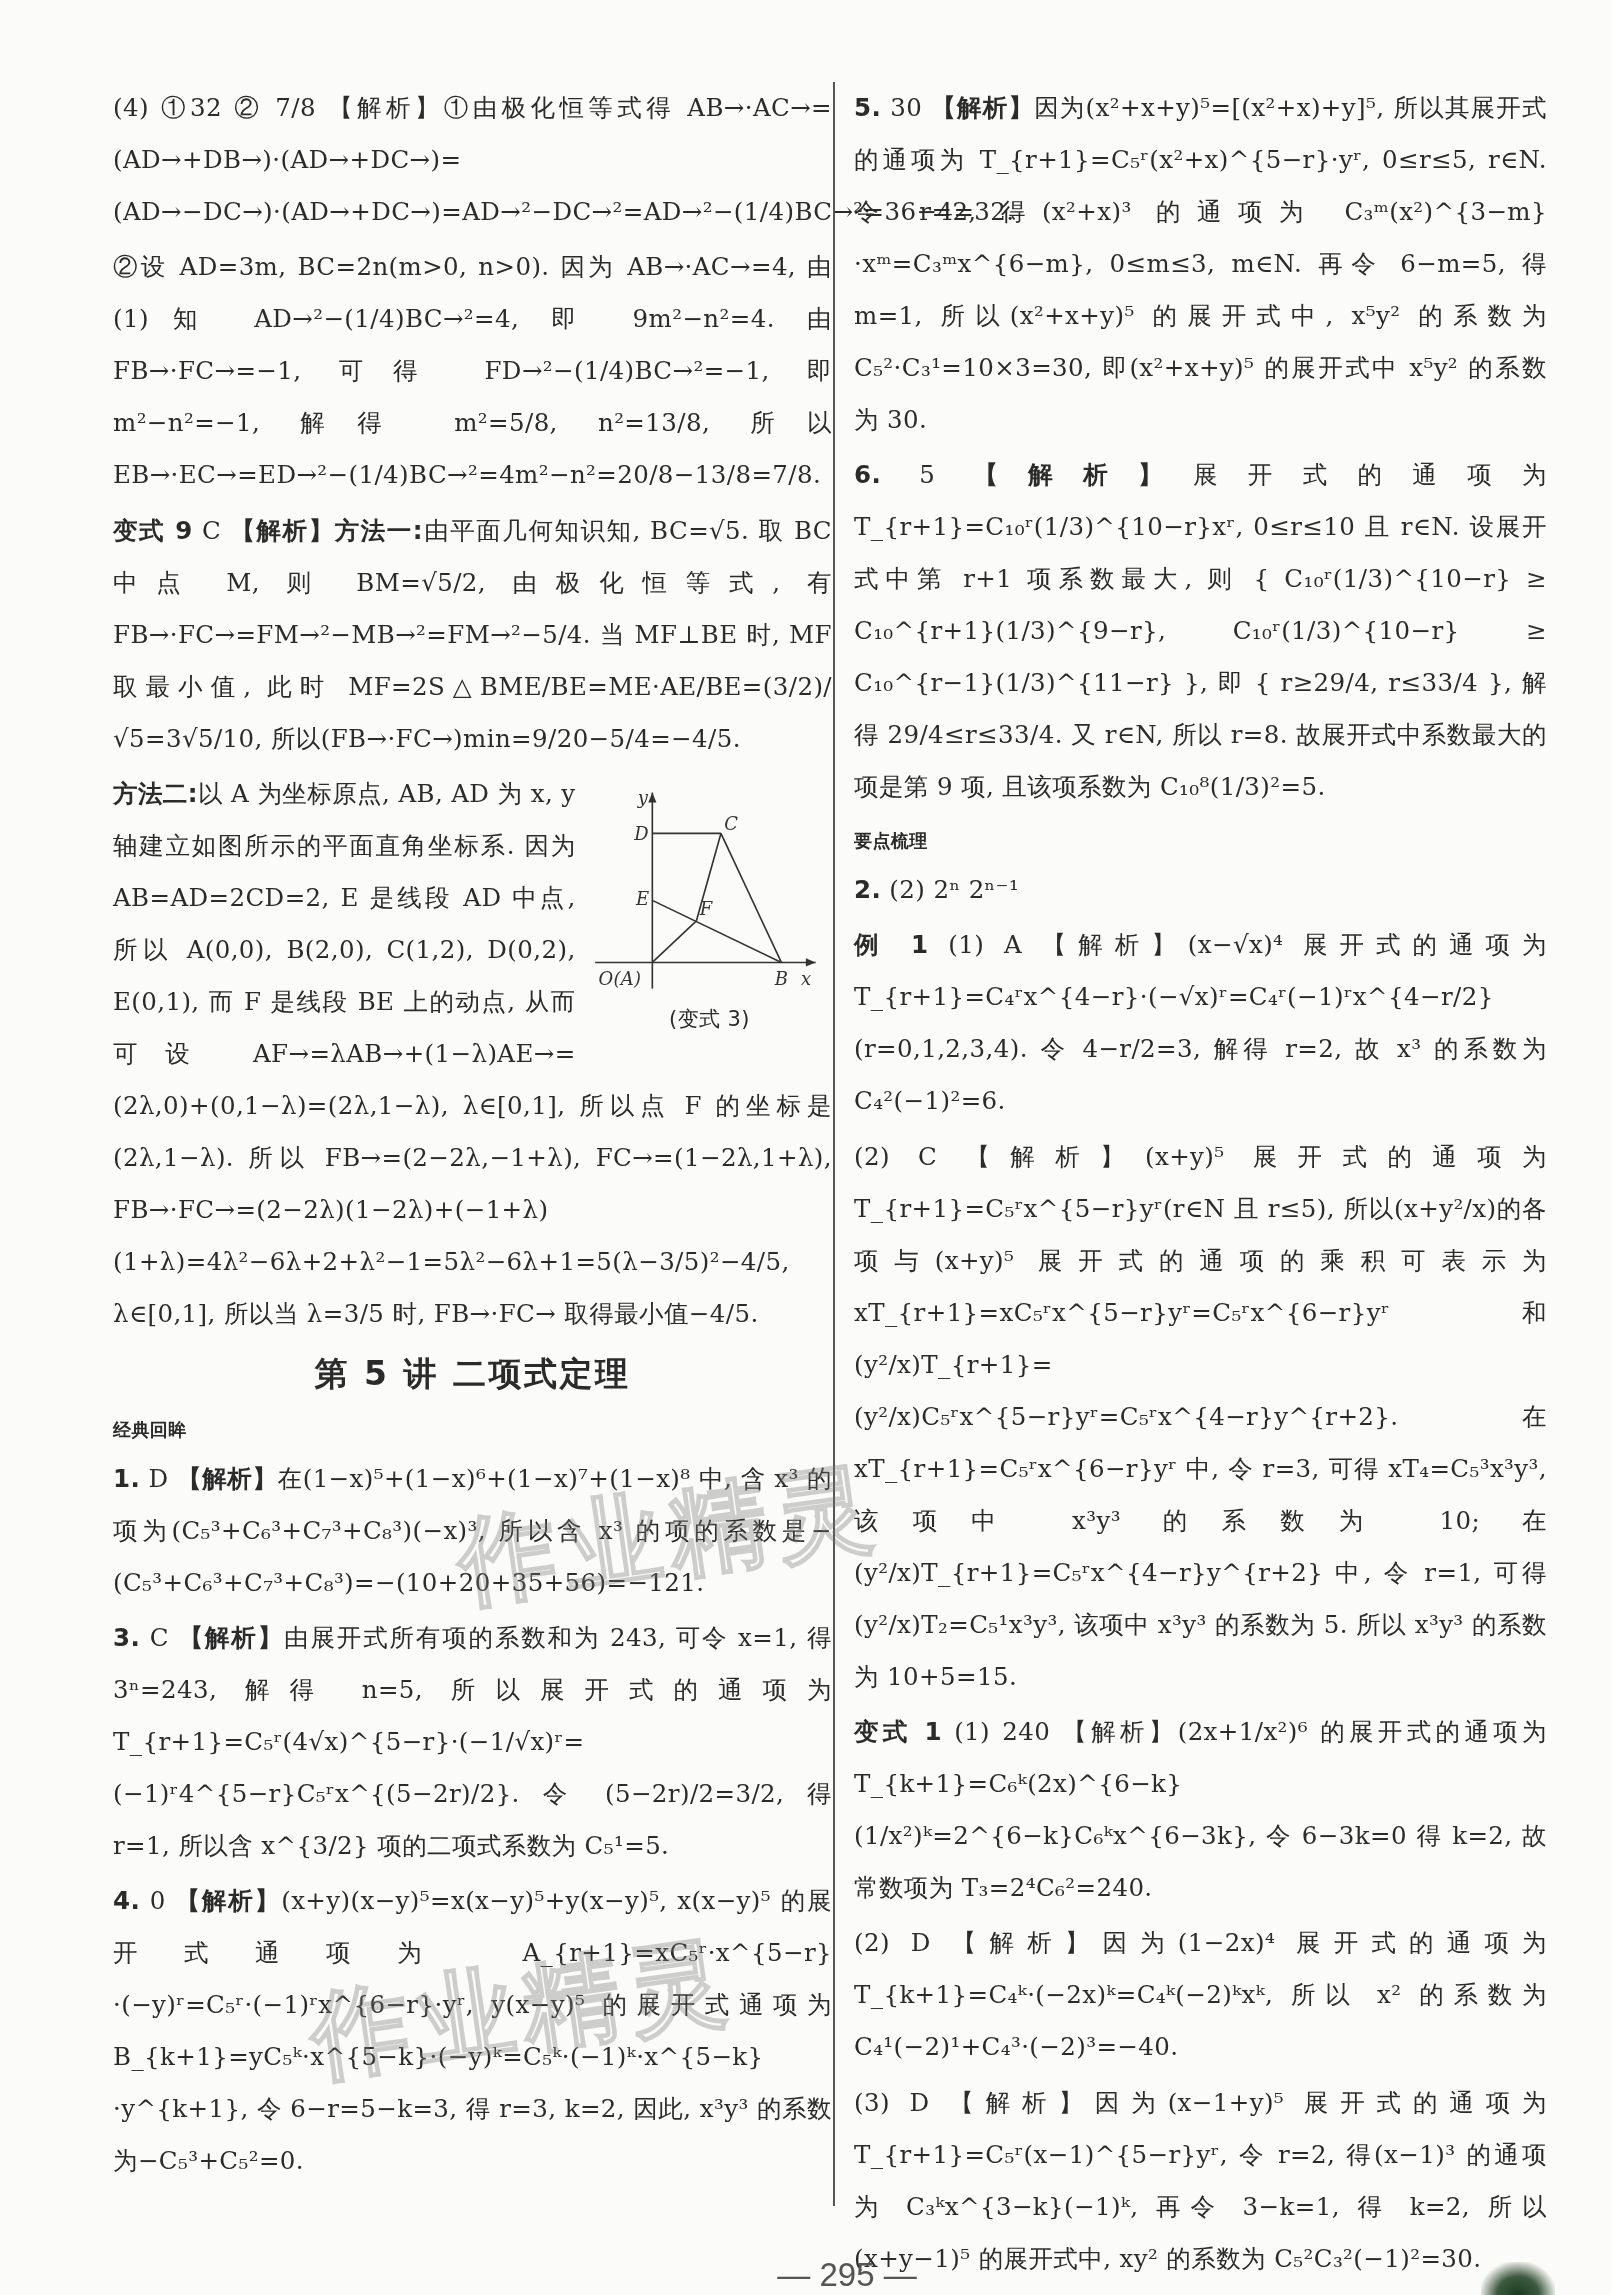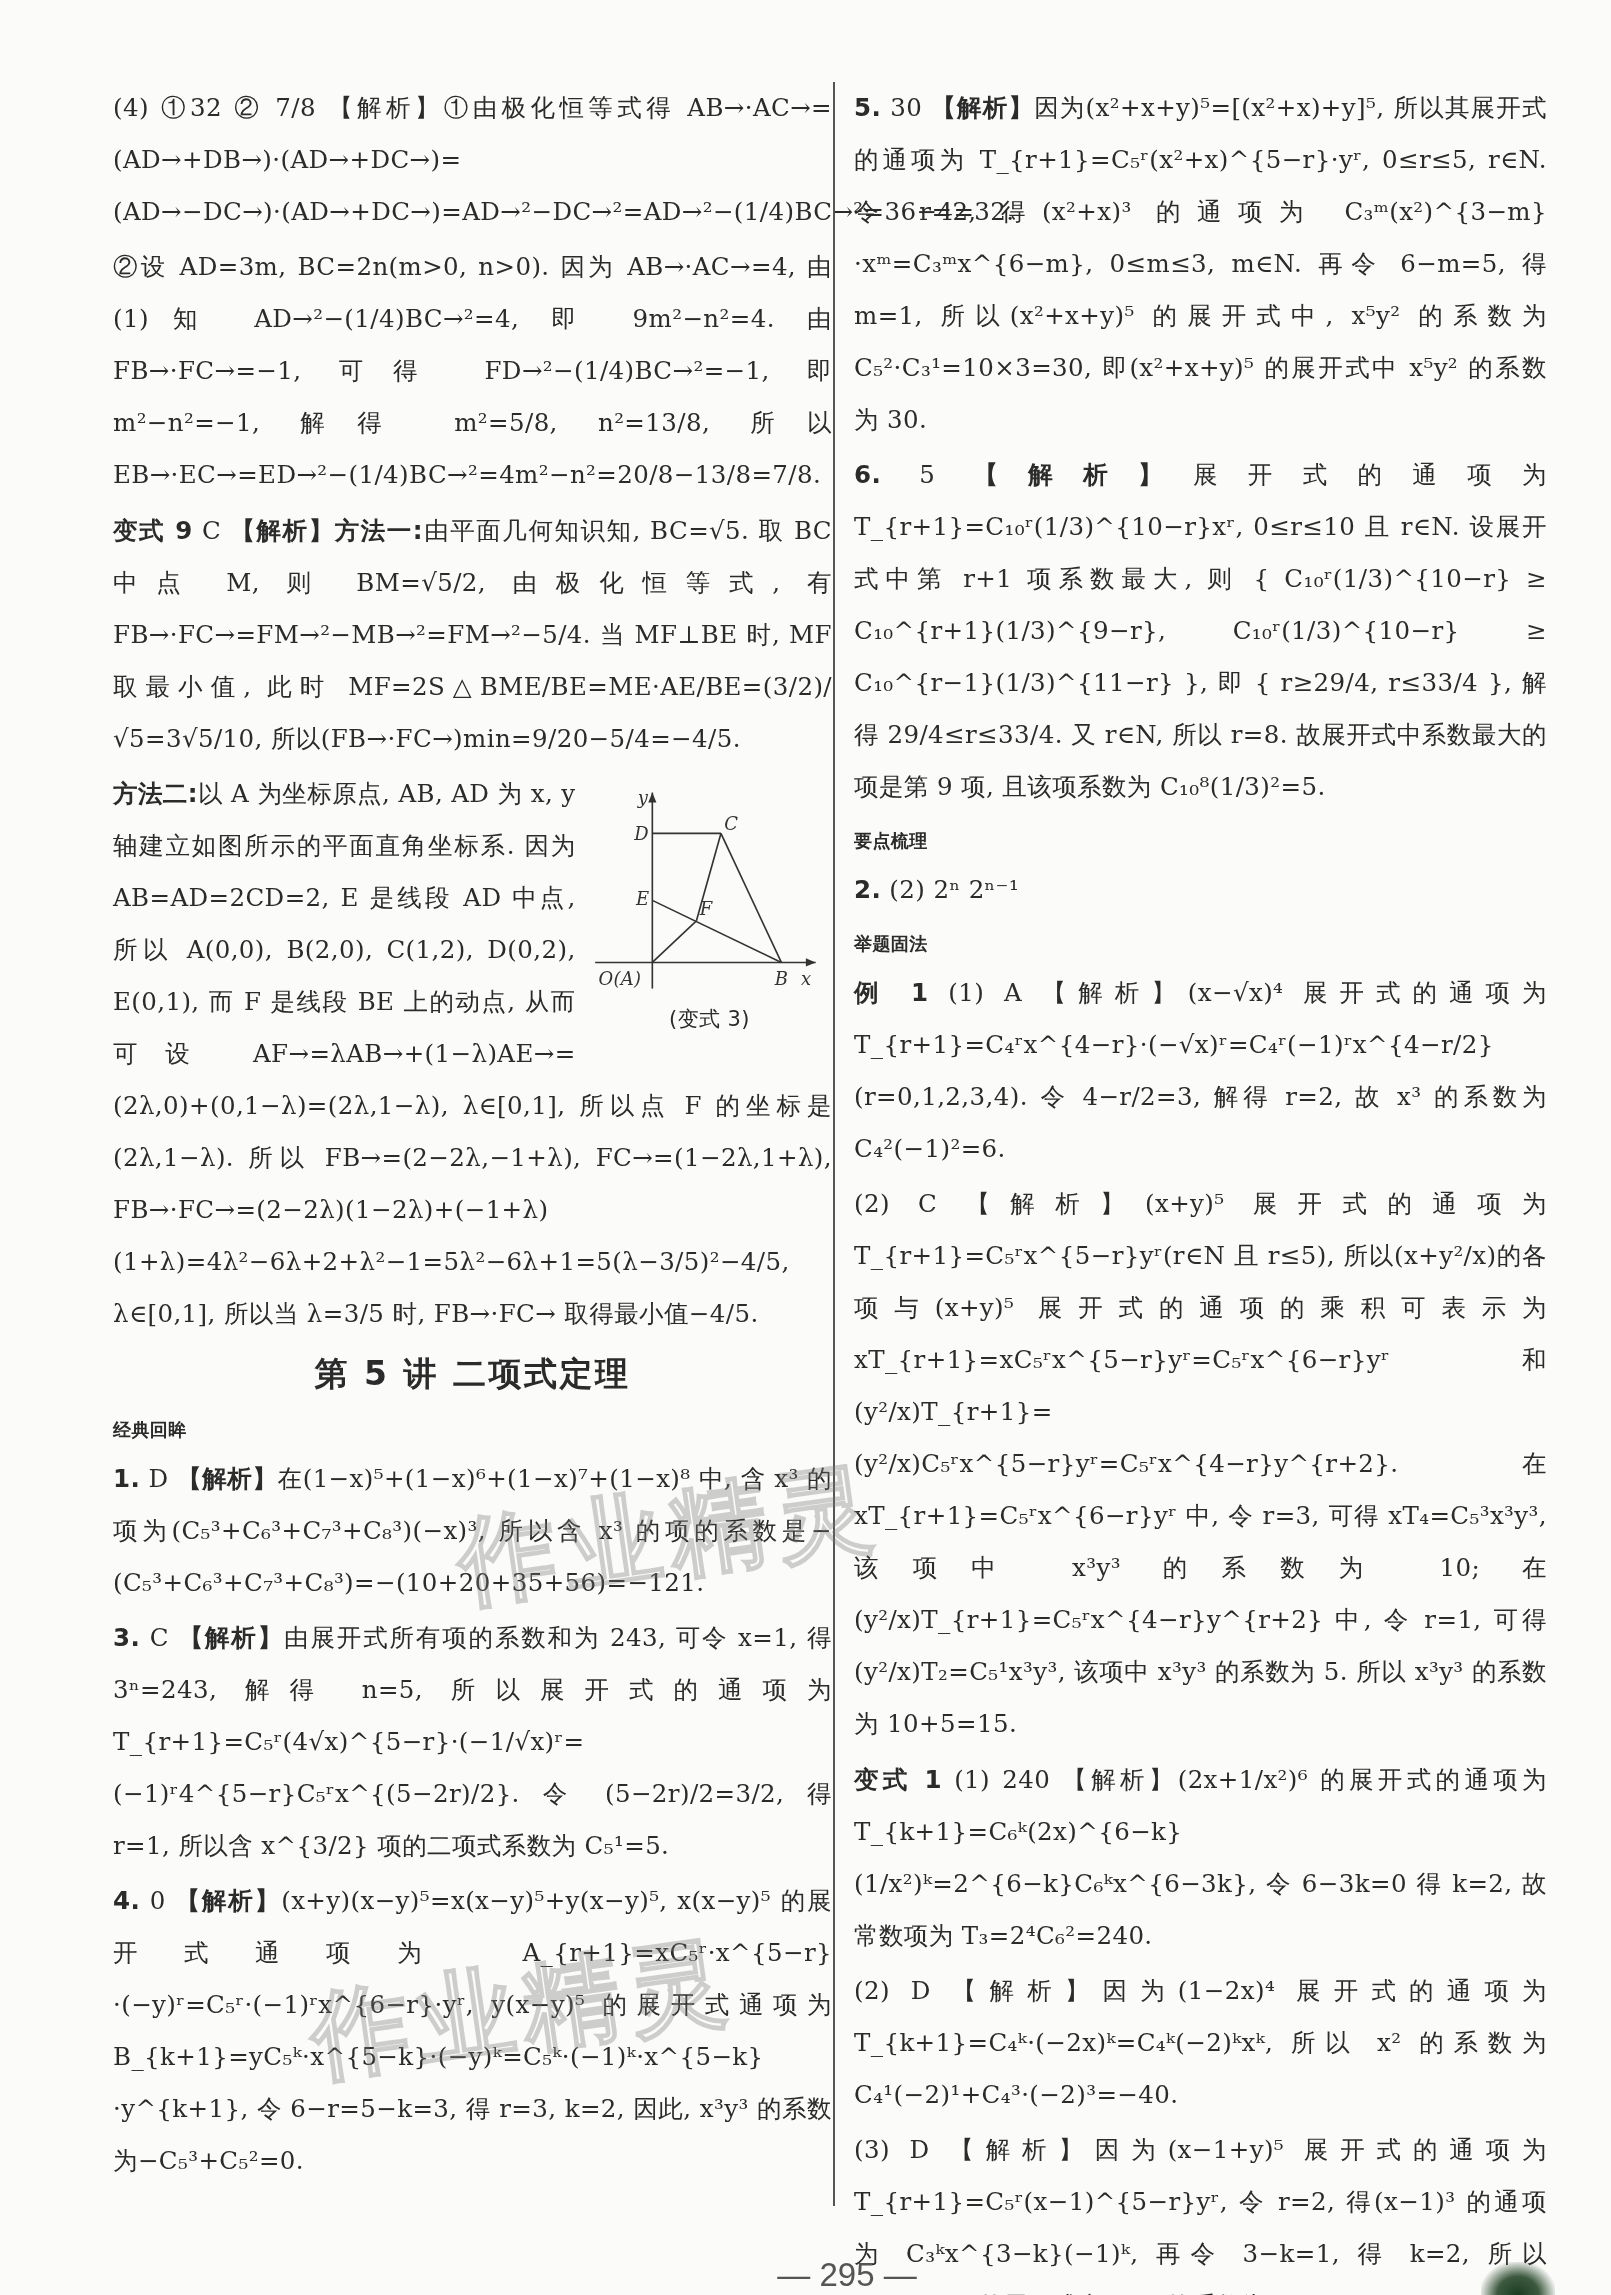--- a/index.html
+++ b/index.html
@@ -98,21 +98,20 @@
     <span>5</span>
     <span class="tag">【解析】</span><span>展开式的通项为 T_{r+1}=C₁₀ʳ(1/3)^{10−r}xʳ, 0≤r≤10 且 r∈N. 设展开式中第 r+1 项系数最大, 则 { C₁₀ʳ(1/3)^{10−r} ≥ C₁₀^{r+1}(1/3)^{9−r}, C₁₀ʳ(1/3)^{10−r} ≥ C₁₀^{r−1}(1/3)^{11−r} }, 即 { r≥29/4, r≤33/4 }, 解得 29/4≤r≤33/4. 又 r∈N, 所以 r=8. 故展开式中系数最大的项是第 9 项, 且该项系数为 C₁₀⁸(1/3)²=5.</span>
   </p>
 
   <h2 class="section-h">要点梳理</h2>
   <p class="para">
     <span class="b">2.</span>
     <span>(2) 2ⁿ   2ⁿ⁻¹</span>
   </p>
 
-  <h2 class="section-h">举题固法</h2>
   <p class="para">
     <span class="b">例 1</span>
     <span>(1) A 【解析】(x−√x)⁴ 展开式的通项为 T_{r+1}=C₄ʳx^{4−r}·(−√x)ʳ=C₄ʳ(−1)ʳx^{4−r/2}(r=0,1,2,3,4). 令 4−r/2=3, 解得 r=2, 故 x³ 的系数为 C₄²(−1)²=6.</span>
   </p>
   <p class="para">
     <span>(2) C 【解析】(x+y)⁵ 展开式的通项为 T_{r+1}=C₅ʳx^{5−r}yʳ(r∈N 且 r≤5), 所以(x+y²/x)的各项与(x+y)⁵ 展开式的通项的乘积可表示为 xT_{r+1}=xC₅ʳx^{5−r}yʳ=C₅ʳx^{6−r}yʳ 和 (y²/x)T_{r+1}=(y²/x)C₅ʳx^{5−r}yʳ=C₅ʳx^{4−r}y^{r+2}. 在 xT_{r+1}=C₅ʳx^{6−r}yʳ 中, 令 r=3, 可得 xT₄=C₅³x³y³, 该项中 x³y³ 的系数为 10; 在 (y²/x)T_{r+1}=C₅ʳx^{4−r}y^{r+2} 中, 令 r=1, 可得 (y²/x)T₂=C₅¹x³y³, 该项中 x³y³ 的系数为 5. 所以 x³y³ 的系数为 10+5=15.</span>
   </p>
   <p class="para">
     <span class="b">变式 1</span>
     <span>(1) 240 【解析】(2x+1/x²)⁶ 的展开式的通项为 T_{k+1}=C₆ᵏ(2x)^{6−k}(1/x²)ᵏ=2^{6−k}C₆ᵏx^{6−3k}, 令 6−3k=0 得 k=2, 故常数项为 T₃=2⁴C₆²=240.</span>

